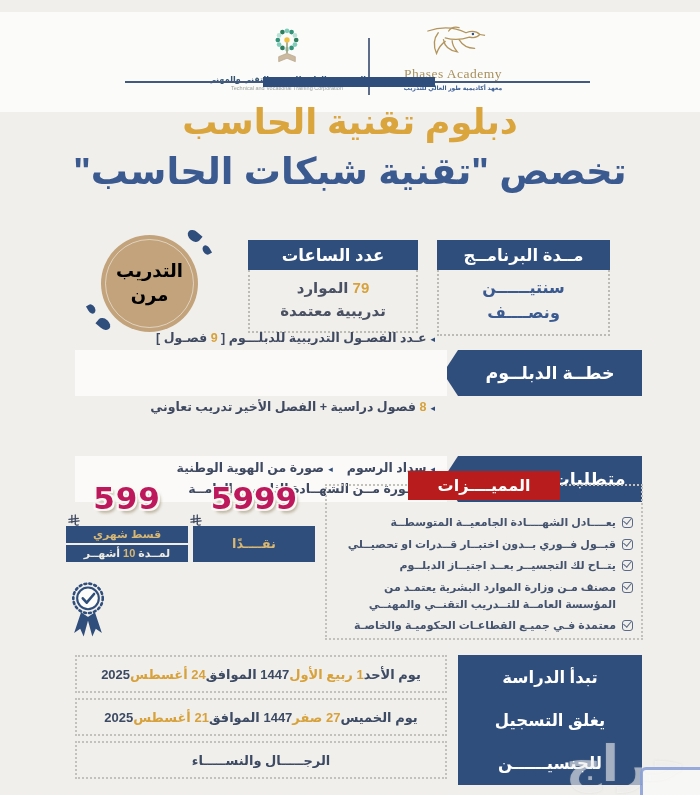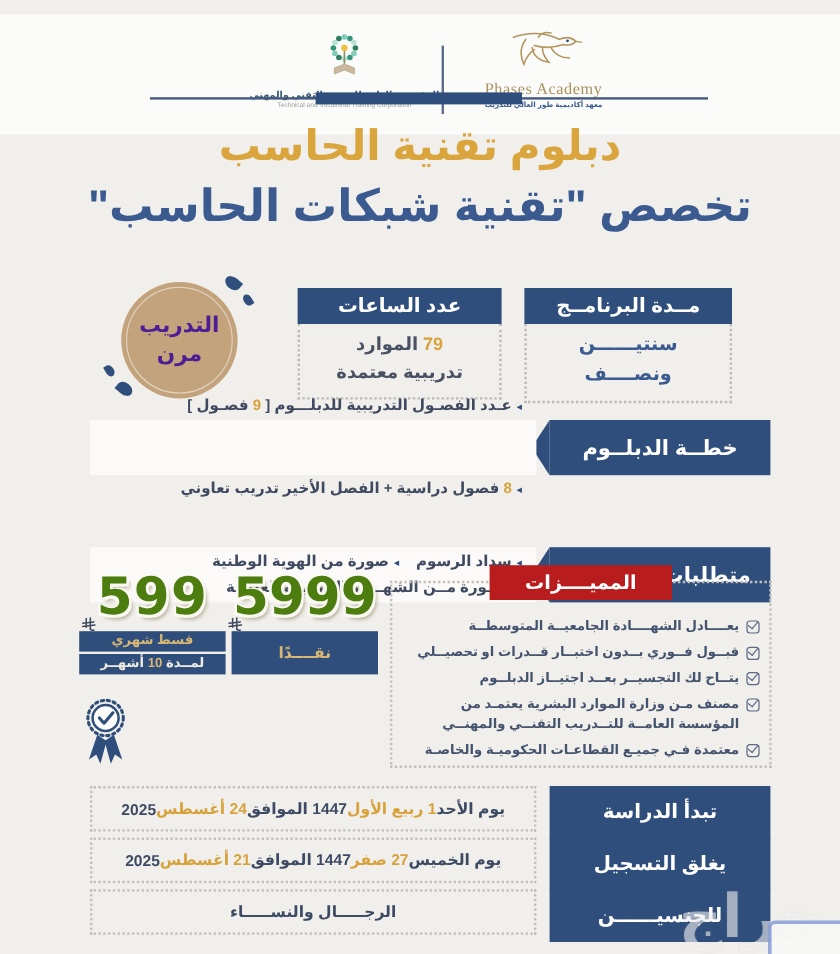--- a/index.html
+++ b/index.html
@@ -27,21 +27,21 @@
 
   
   .title-gold{position:absolute;left:0;top:102px;width:700px;text-align:center;
     font-size:35px;font-weight:bold;color:#d9a53c;direction:rtl;}
   .title-navy{position:absolute;left:0;top:150px;width:700px;text-align:center;
     font-size:37px;font-weight:bold;color:#3a5a90;direction:rtl;}
 
   
   .badge{position:absolute;left:101px;top:235px;width:97px;height:97px;border-radius:50%;
     background:#c2a37b;display:flex;flex-direction:column;align-items:center;justify-content:center;
-    color:#4c1d95;font-weight:bold;font-size:18px;line-height:1.3;direction:rtl;text-align:left;}
+    color:#000000;font-weight:bold;font-size:18px;line-height:1.3;direction:rtl;text-align:left;}
   .badge::before{content:"";position:absolute;inset:4px;border:1.5px solid rgba(255,255,255,.5);border-radius:50%;}
   .drop{position:absolute;background:#2f4e7c;border-radius:0 60% 60% 60%;}
   .drop.d1{left:189px;top:229px;width:10px;height:14px;transform:rotate(130deg);}
   .drop.d2{left:203px;top:245px;width:7px;height:10px;transform:rotate(150deg);}
   .drop.d3{left:99px;top:317px;width:10px;height:14px;transform:rotate(-50deg);}
   .drop.d4{left:88px;top:304px;width:7px;height:10px;transform:rotate(-30deg);}
 
   
   .infobox{position:absolute;top:240px;direction:rtl;}
   .infobox .hd{height:30px;background:#2f4e7c;color:#fff;font-weight:bold;font-size:16.5px;
@@ -64,22 +64,22 @@
     direction:rtl;text-align:right;font-weight:bold;font-size:12.5px;color:#3f4a61;line-height:1.65;}
   .tri{color:#2f4e7c;font-size:9px;margin-left:4px;}
   .tri.second{margin-right:14px;}
   .plan-label,.plan-content{top:350px;gap:48px;}
   .req-label,.req-content{top:408px;margin-top:48px;}
 
   
   .price-group{position:absolute;top:472px;width:122px;text-align:center;}
   .pg-599{left:66px;}
   .pg-5999{left:193px;}
-  .amount{position:relative;font-family:"DejaVu Sans",sans-serif;font-size:43px;font-weight:bold;
-    color:#4d7c0f;line-height:52px;letter-spacing:1px;
+  .amount{position:relative;font-family:"DejaVu Sans",sans-serif;font-size:31px;font-weight:bold;
+    color:#be185d;line-height:52px;letter-spacing:1px;
     text-shadow:-2px -1px 0 #faf8f3,2px -1px 0 #faf8f3,-2px 2px 0 #faf8f3,2px 2px 0 #faf8f3,3px 4px 3px rgba(110,92,50,.4);}
   .riyal{position:absolute;left:2px;top:42px;width:12px;height:13px;}
   .bar{background:#2f4e7c;height:17px;line-height:17px;font-weight:bold;font-size:11px;
     color:#d8b873;margin-top:2px;direction:rtl;}
   .bar .w{color:#efece2;}
   .bar.tall{height:36px;line-height:36px;font-size:13px;margin-top:2px;}
 
   
   .features{position:absolute;left:325px;top:484px;width:318px;height:156px;
     border:2px dotted #c3c1bb;box-sizing:border-box;padding:28px 8px 0 4px;}

